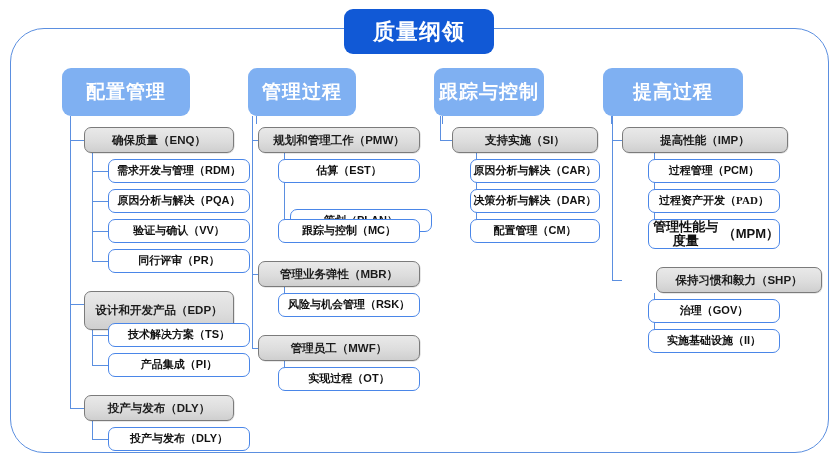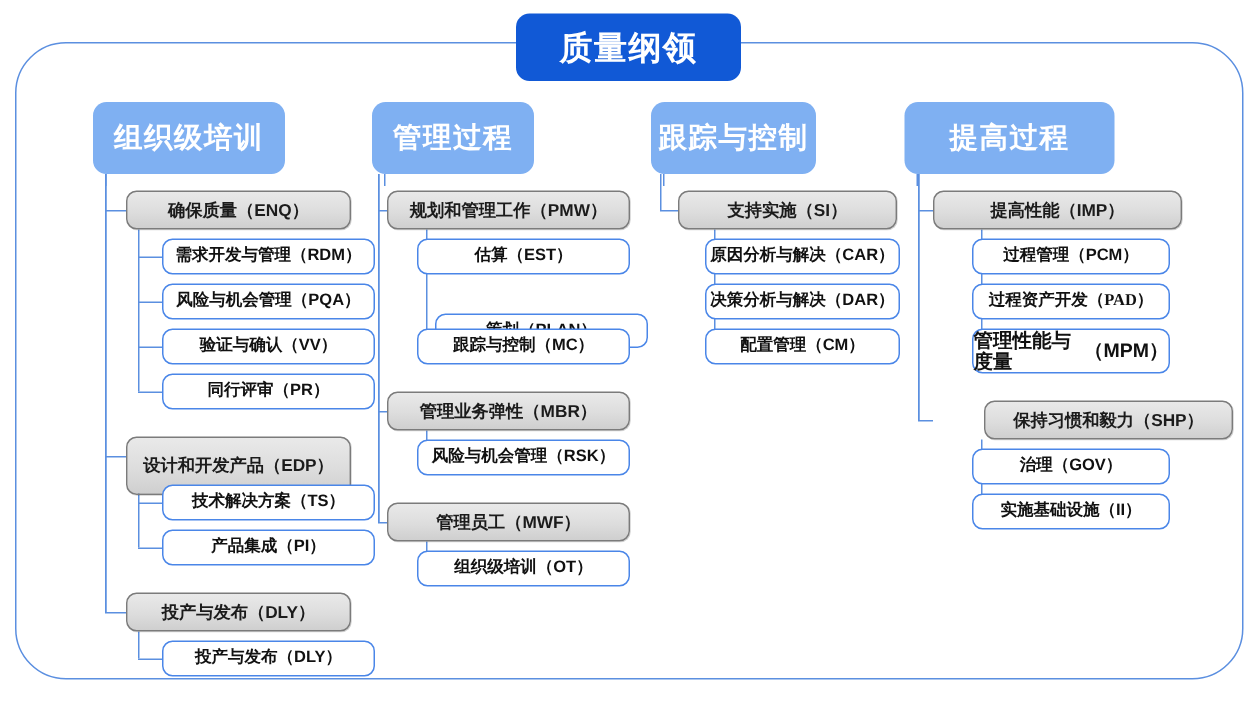--- a/index.html
+++ b/index.html
@@ -70,21 +70,21 @@
   .leaf{
     position:absolute;
     height:24px;
     border:1.2px solid #4A86E8;
     border-radius:7px;
     background:#ffffff;
     color:#111111;
     font-size:11px;
     font-weight:bold;
     display:flex; align-items:center; justify-content:center;
-    text-align:left;
+    text-align:center;
     line-height:1.08;
     z-index:3;
   }
   .leaf.two-line{ height:30px; font-size:13px; }
 
   
   .vline{ position:absolute; width:1.3px; background:#5B8FE0; z-index:1; }
   .hline{ position:absolute; height:1.3px; background:#5B8FE0; z-index:1; }
 </style>
 </head>
@@ -141,40 +141,40 @@
       <div class="hline" style="left: 654px; top: 234px;"></div>
       <div class="vline" style="left: 654px; top: 153px; height: 81px;"></div>
       <div class="hline" style="left: 612px; top: 280px; width: 10px;"></div>
       <div class="hline" style="left: 654px; top: 311px;"></div>
       <div class="hline" style="left: 654px; top: 341px;"></div>
       <div class="vline" style="left: 654px; top: 293px; height: 48px;"></div>
       <div class="vline" style="left: 612px; top: 116px; height: 164px;"></div>
       <div class="vline" style="left: 612px; top: 116px; height: 164px;"></div>
     </div>
   <div id="nodes">
-      <div class="col-head" style="left: 62px; top: 68px; width: 128px; height: 48px;">组织级培训</div>
+      <div class="col-head" style="left: 62px; top: 68px; width: 128px; height: 48px;">配置管理</div>
       <div class="grp" style="left: 84px; top: 127px; width: 150px; height: 26px;">确保质量（ENQ）</div>
       <div class="leaf" style="left: 108px; top: 159px; width: 142px; height: 24px;">需求开发与管理（RDM）</div>
-      <div class="leaf" style="left: 108px; top: 189px; width: 142px; height: 24px;">风险与机会管理（PQA）</div>
+      <div class="leaf" style="left: 108px; top: 189px; width: 142px; height: 24px;">原因分析与解决（PQA）</div>
       <div class="leaf" style="left: 108px; top: 219px; width: 142px; height: 24px;">验证与确认（VV）</div>
       <div class="leaf" style="left: 108px; top: 249px; width: 142px; height: 24px;">同行评审（PR）</div>
       <div class="grp" style="left: 84px; top: 291px; width: 150px; height: 39px;">设计和开发产品（EDP）</div>
       <div class="leaf" style="left: 108px; top: 323px; width: 142px; height: 24px;">技术解决方案（TS）</div>
       <div class="leaf" style="left: 108px; top: 353px; width: 142px; height: 24px;">产品集成（PI）</div>
       <div class="grp" style="left: 84px; top: 395px; width: 150px; height: 26px;">投产与发布（DLY）</div>
       <div class="leaf" style="left: 108px; top: 427px; width: 142px; height: 24px;">投产与发布（DLY）</div>
       <div class="col-head" style="left: 248px; top: 68px; width: 108px; height: 48px;">管理过程</div>
       <div class="grp" style="left: 258px; top: 127px; width: 162px; height: 26px;">规划和管理工作（PMW）</div>
       <div class="leaf" style="left: 278px; top: 159px; width: 142px; height: 24px;">估算（EST）</div>
       <div class="leaf" style="left: 290px; top: 189px; width: 142px; height: 23px; margin-top: 20px;">策划（PLAN）</div>
       <div class="leaf" style="left: 278px; top: 219px; width: 142px; height: 24px;">跟踪与控制（MC）</div>
       <div class="grp" style="left: 258px; top: 261px; width: 162px; height: 26px;">管理业务弹性（MBR）</div>
       <div class="leaf" style="left: 278px; top: 293px; width: 142px; height: 24px;">风险与机会管理（RSK）</div>
       <div class="grp" style="left: 258px; top: 335px; width: 162px; height: 26px;">管理员工（MWF）</div>
-      <div class="leaf" style="left: 278px; top: 367px; width: 142px; height: 24px;">组织级培训（OT）</div>
+      <div class="leaf" style="left: 278px; top: 367px; width: 142px; height: 24px;">实现过程（OT）</div>
       <div class="col-head" style="left: 434px; top: 68px; width: 110px; height: 48px;">跟踪与控制</div>
       <div class="grp" style="left: 452px; top: 127px; width: 146px; height: 26px;">支持实施（SI）</div>
       <div class="leaf" style="left: 470px; top: 159px; width: 130px; height: 24px;">原因分析与解决（CAR）</div>
       <div class="leaf" style="left: 470px; top: 189px; width: 130px; height: 24px;">决策分析与解决（DAR）</div>
       <div class="leaf" style="left: 470px; top: 219px; width: 130px; height: 24px;">配置管理（CM）</div>
       <div class="col-head" style="left: 603px; top: 68px; width: 140px; height: 48px;">提高过程</div>
       <div class="grp" style="left: 622px; top: 127px; width: 166px; height: 26px;">提高性能（IMP）</div>
       <div class="leaf" style="left: 648px; top: 159px; width: 132px; height: 24px;">过程管理（PCM）</div>
       <div class="leaf" style="left: 648px; top: 189px; width: 132px; height: 24px; font-family: Liberation Serif, serif;">过程资产开发（PAD）</div>
       <div class="leaf two-line" style="left: 648px; top: 219px; width: 132px; height: 30px;">

